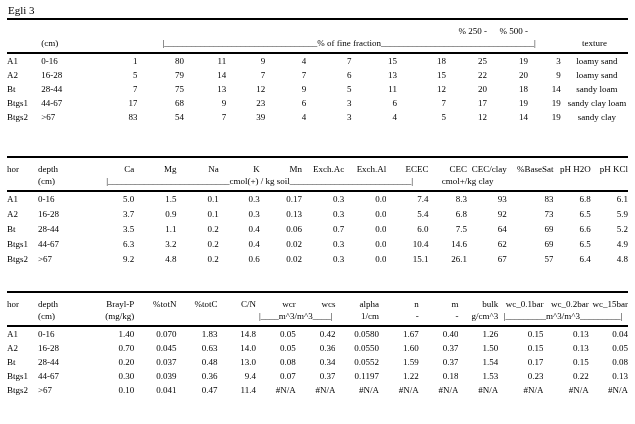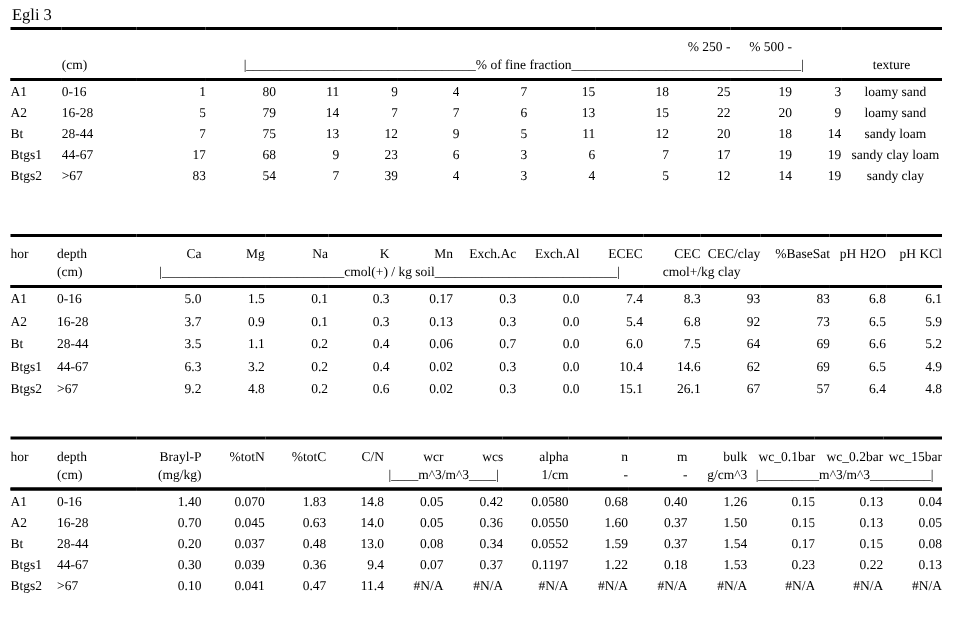--- a/index.html
+++ b/index.html
@@ -367,21 +367,21 @@
         <tr>
           <td class="l">A1</td>
           <td class="l">0-16</td>
           <td class="r">1.40</td>
           <td class="r">0.070</td>
           <td class="r">1.83</td>
           <td class="r">14.8</td>
           <td class="r">0.05</td>
           <td class="r">0.42</td>
           <td class="r">0.0580</td>
-          <td class="r">0.68</td>
+          <td class="r">1.67</td>
           <td class="r">0.40</td>
           <td class="r">1.26</td>
           <td class="r">0.15</td>
           <td class="r">0.13</td>
           <td class="r">0.04</td>
         </tr>
         <tr>
           <td class="l">A2</td>
           <td class="l">16-28</td>
           <td class="r">0.70</td>

